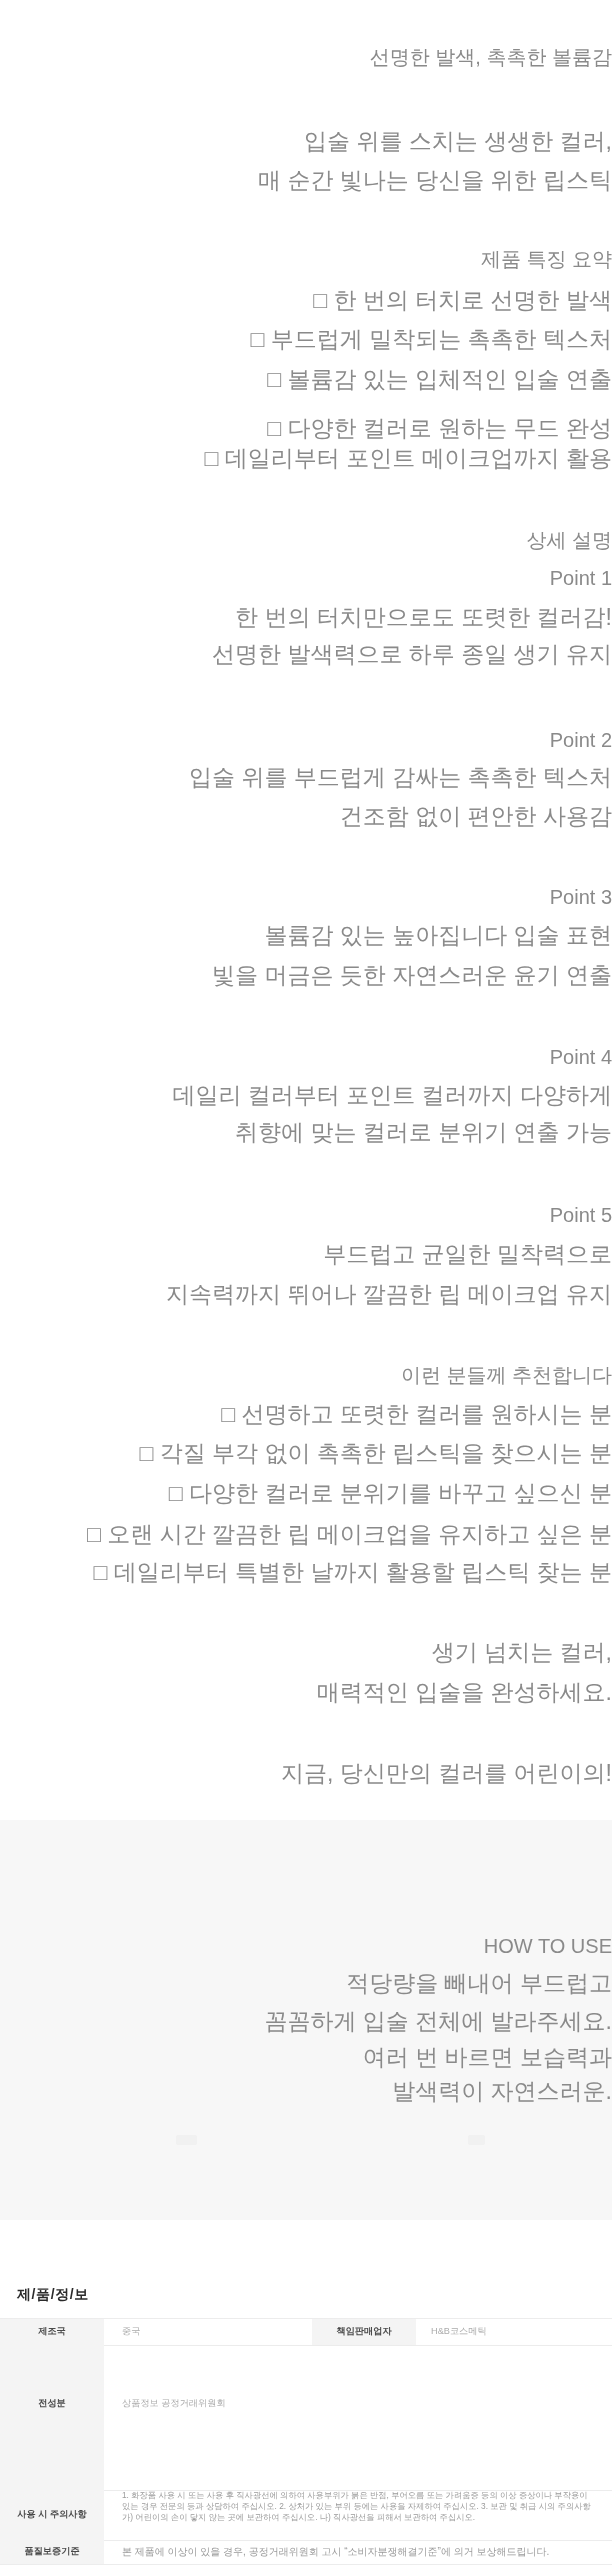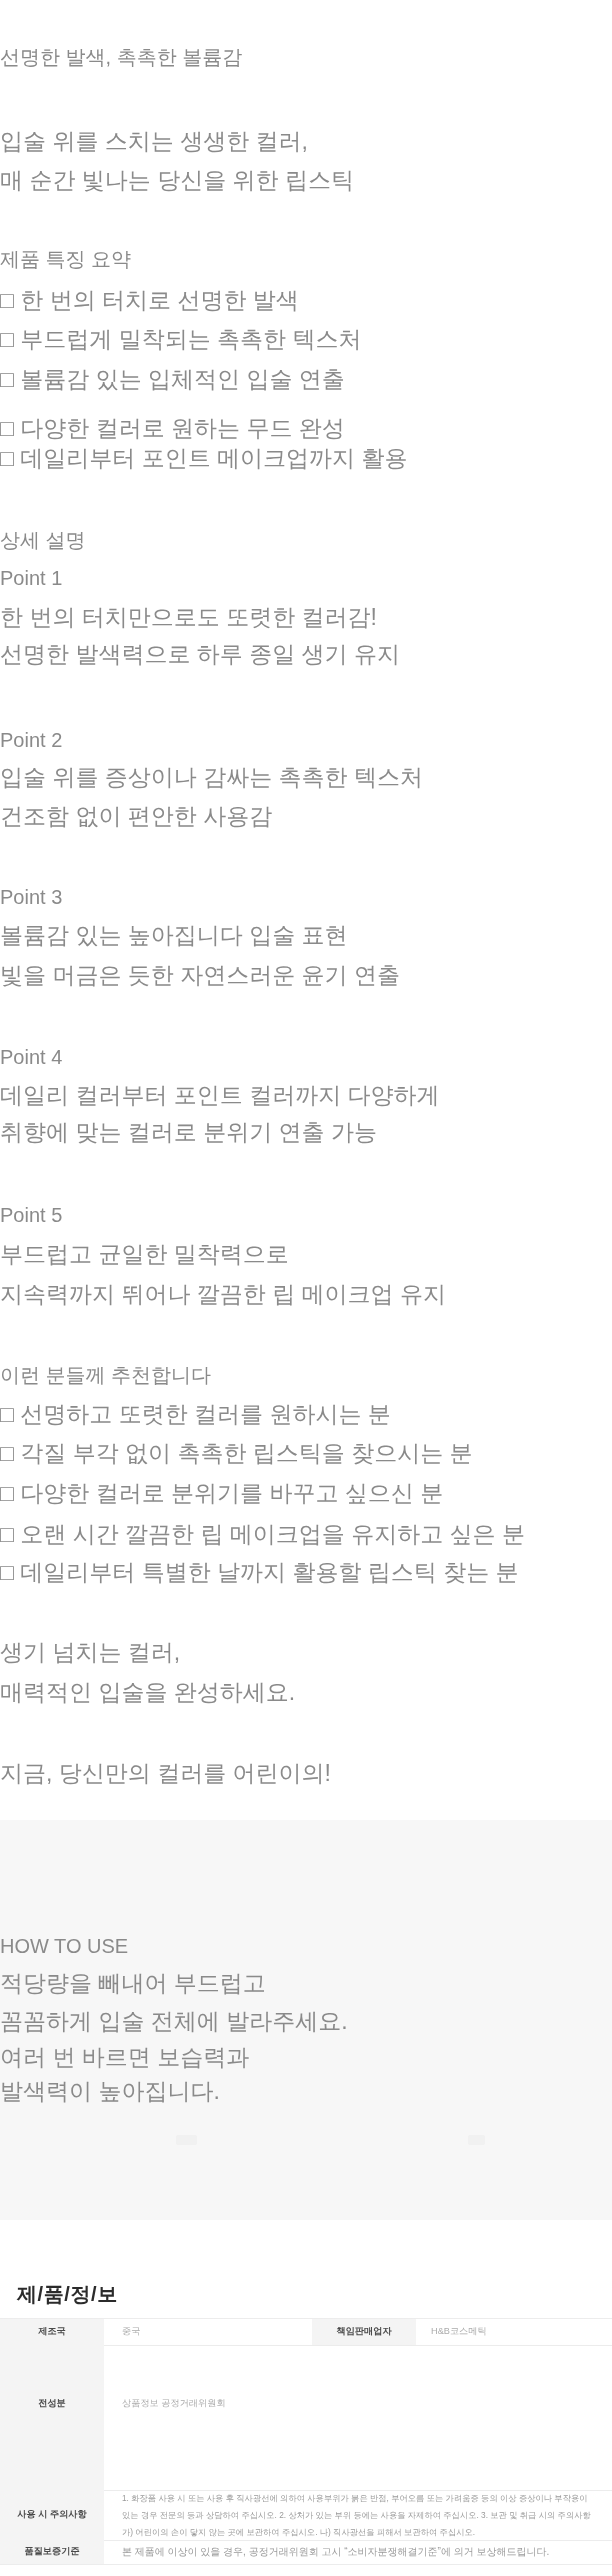--- a/index.html
+++ b/index.html
@@ -4,45 +4,45 @@
 <style>
   html,body{margin:0;padding:0;}
   body{
     width:612px;height:2576px;position:relative;background:#ffffff;
     font-family:"Liberation Sans","DejaVu Sans",sans-serif;
     overflow:hidden;
   }
   
   .line{
     position:absolute;left:0;width:612px;height:32px;line-height:32px;
-    text-align:left;color:#8a8a8a;font-weight:400;white-space:nowrap;
+    text-align:right;color:#8a8a8a;font-weight:400;white-space:nowrap;
   }
   .t-head{font-size:20px;}
   .t-body{font-size:23px;}
   
   .gray-band{position:absolute;left:0;top:1820px;width:612px;height:400px;background:#f7f7f7;}
   .smudge{position:absolute;background:#f1f1f1;border-radius:1.8px;}
   
   .info-heading{
     position:absolute;left:17px;top:2284px;height:21px;line-height:21px;
-    font-size:20px;font-weight:600;color:#2b2b2b;letter-spacing:0.6px;white-space:nowrap;
+    font-size:14px;font-weight:600;color:#2b2b2b;letter-spacing:0.6px;white-space:nowrap;
   }
   .cell-bg{position:absolute;background:#f4f4f4;}
   .tbl-border{position:absolute;height:0.6px;background:#ececec;}
   .tbl-label{
     position:absolute;height:13.5px;line-height:13.5px;text-align:center;
     font-size:9.2px;font-weight:600;color:#4a4a4a;white-space:nowrap;
   }
   .tbl-value{
     position:absolute;height:13.5px;line-height:13.5px;text-align:left;
     font-size:9.2px;font-weight:400;color:#ababab;white-space:nowrap;
   }
   .tbl-para{
     position:absolute;left:122px;top:2490px;width:475px;
-    font-size:8.3px;line-height:17px;color:#9a9a9a;font-weight:400;text-align:left;
+    font-size:8.3px;line-height:11px;color:#9a9a9a;font-weight:400;text-align:left;
   }
 </style>
 </head>
 <body>
 
 <div class="line t-head" style="top:41px">선명한 발색, 촉촉한 볼륨감</div>
 <div class="line t-body" style="top:125px">입술 위를 스치는 생생한 컬러,</div>
 <div class="line t-body" style="top:164px">매 순간 빛나는 당신을 위한 립스틱</div>
 
 <div class="line t-head" style="top:243px">제품 특징 요약</div>
@@ -52,21 +52,21 @@
 <div class="line t-body" style="top:412px">□ 다양한 컬러로 원하는 무드 완성</div>
 <div class="line t-body" style="top:442px">□ 데일리부터 포인트 메이크업까지 활용</div>
 
 <div class="line t-head" style="top:524px">상세 설명</div>
 
 <div class="line t-head" style="top:562px">Point 1</div>
 <div class="line t-body" style="top:601px">한 번의 터치만으로도 또렷한 컬러감!</div>
 <div class="line t-body" style="top:638px">선명한 발색력으로 하루 종일 생기 유지</div>
 
 <div class="line t-head" style="top:724px">Point 2</div>
-<div class="line t-body" style="top:761px">입술 위를 증상이나 감싸는 촉촉한 텍스처</div>
+<div class="line t-body" style="top:761px">입술 위를 부드럽게 감싸는 촉촉한 텍스처</div>
 <div class="line t-body" style="top:800px">건조함 없이 편안한 사용감</div>
 
 <div class="line t-head" style="top:881px">Point 3</div>
 <div class="line t-body" style="top:919px">볼륨감 있는 높아집니다 입술 표현</div>
 <div class="line t-body" style="top:959px">빛을 머금은 듯한 자연스러운 윤기 연출</div>
 
 <div class="line t-head" style="top:1041px">Point 4</div>
 <div class="line t-body" style="top:1079px">데일리 컬러부터 포인트 컬러까지 다양하게</div>
 <div class="line t-body" style="top:1116px">취향에 맞는 컬러로 분위기 연출 가능</div>
 
@@ -86,21 +86,21 @@
 <div class="line t-body" style="top:1757px">지금, 당신만의 컬러를 어린이의!</div>
 
 <div class="gray-band"></div>
 <div class="smudge" style="left:176px;top:2135px;width:21px;height:10.4px"></div>
 <div class="smudge" style="left:468px;top:2135px;width:16.5px;height:10.4px"></div>
 
 <div class="line t-head" style="top:1930px">HOW TO USE</div>
 <div class="line t-body" style="top:1967px">적당량을 빼내어 부드럽고</div>
 <div class="line t-body" style="top:2005px">꼼꼼하게 입술 전체에 발라주세요.</div>
 <div class="line t-body" style="top:2041px">여러 번 바르면 보습력과</div>
-<div class="line t-body" style="top:2075px">발색력이 높아집니다.</div>
+<div class="line t-body" style="top:2075px">발색력이 자연스러운.</div>
 
 <div class="info-heading">제/품/정/보</div>
 
 <div class="cell-bg" style="left:0;top:2318px;width:104px;height:246px"></div>
 <div class="cell-bg" style="left:312px;top:2318px;width:104px;height:27px"></div>
 
 <div class="tbl-border" style="left:0;top:2318px;width:612px"></div>
 <div class="tbl-border" style="left:104px;top:2345px;width:508px"></div>
 <div class="tbl-border" style="left:104px;top:2490px;width:508px"></div>
 <div class="tbl-border" style="left:104px;top:2540px;width:508px"></div>

